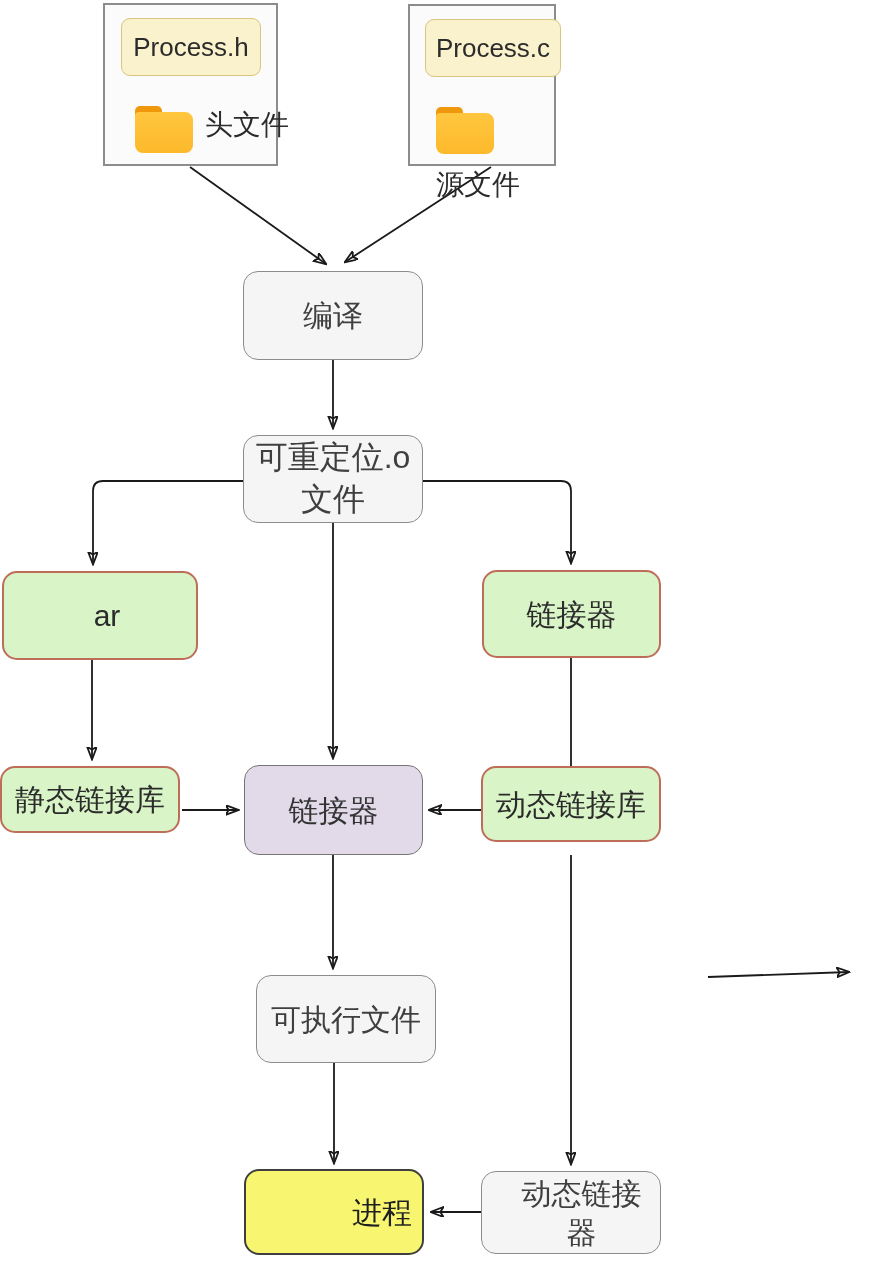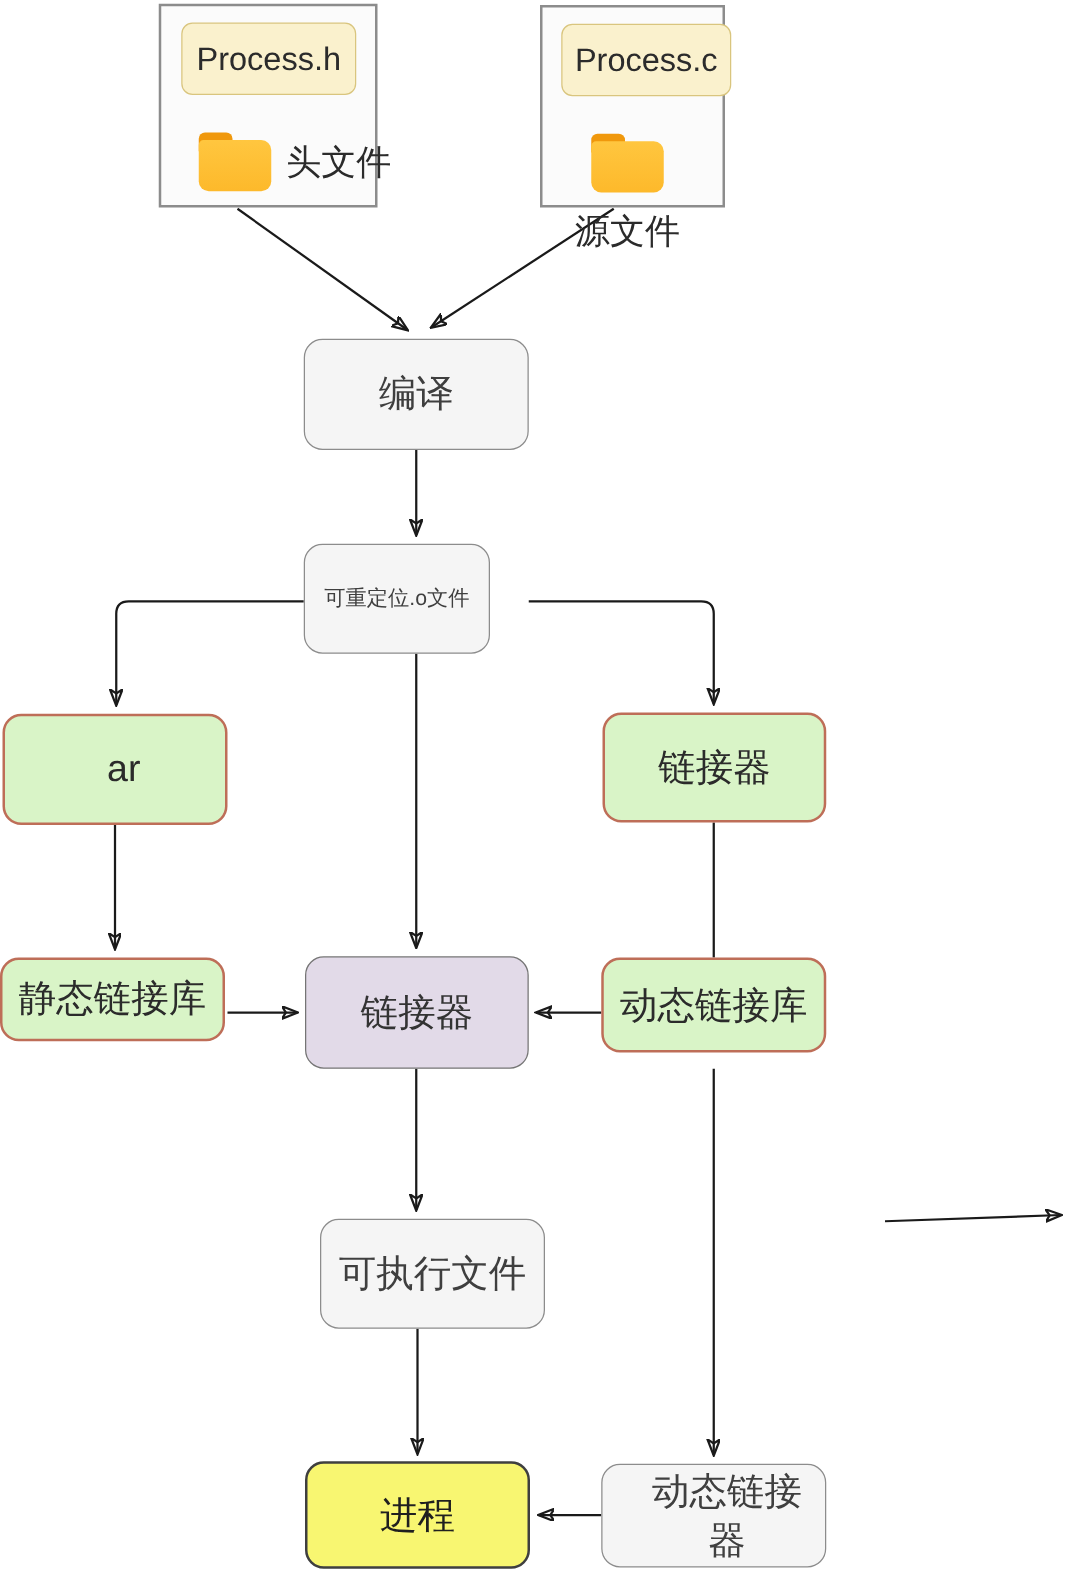--- a/index.html
+++ b/index.html
@@ -14,38 +14,37 @@
     height: 1262px;
     background: #ffffff;
     overflow: hidden;
   }
   
   .container-box {
     position: absolute;
     background: #FBFBFB;
     border: 2px solid #8C8C8C;
     box-sizing: border-box;
-    margin-left: 24px;
   }
   .file-pill {
     position: absolute;
     background: #FAF1CD;
     border: 1.5px solid #D9C57E;
     border-radius: 9px;
     box-sizing: border-box;
     display: flex;
     align-items: center;
     justify-content: center;
     font-size: 26px;
     color: #2B2B2B;
   }
   .folder-row {
     position: absolute;
     display: flex;
-    align-items: center;
+    align-items: flex-start;
     gap: 12px;
     padding-left: 20px;
   }
   .folder-icon {
     position: relative;
     width: 58px;
     height: 47px;
     flex: 0 0 auto;
   }
   .folder-tab {
@@ -76,21 +75,21 @@
     align-items: center;
     justify-content: center;
     text-align: center;
     font-size: 30px;
     line-height: 1.3;
     padding: 4px 10px;
   }
   .node.gray   { background: #F5F5F5; border: 1.5px solid #8C8C8C; color: #3F3F3F; }
   .node.green  { background: #D9F4C7; border: 2px solid #BE6E58;  color: #2B2B2B; }
   .node.purple { background: #E2DAE8; border: 1.5px solid #757575; color: #333333; }
-  .node.yellow { background: #F8F671; border: 2px solid #3F3F3F;  color: #1F1F1F; }
+  .node.yellow { background: #F8F671; border: 2px solid #3F3F3F;  color: #1F1F1F; justify-content: flex-end; }
   
   svg.edges {
     position: absolute;
     left: 0; top: 0;
     width: 872px; height: 1262px;
     pointer-events: none;
   }
   svg.edges path, svg.edges line {
     stroke: #1A1A1A;
     stroke-width: 1.8;
@@ -148,25 +147,25 @@
           <span class="folder-body"></span>
       </span>
       <span class="folder-label">源文件</span>
     </div>
   </div>
 
   <div class="node gray" style="left:243px; top:271px; width:180px; height:89px;">
     <span>编译</span>
   </div>
 
-  <div class="node gray" style="left:243px; top:435px; width:149px; height:88px; font-size:17px;">
+  <div class="node gray" style="left:243px; top:435px; width:180px; height:88px; font-size:32px;">
     <span>可重定位.o文件</span>
   </div>
 
-  <div class="node green" style="left:2px; top:571px; width:180px; height:89px;padding-left:24px;">
+  <div class="node green" style="left:2px; top:571px; width:196px; height:89px;padding-left:24px;">
     <span>ar</span>
   </div>
 
   <div class="node green" style="left:482px; top:570px; width:179px; height:88px;">
     <span>链接器</span>
   </div>
 
   <div class="node green" style="left:0; top:766px; width:180px; height:67px;">
     <span>静态链接库</span>
   </div>

